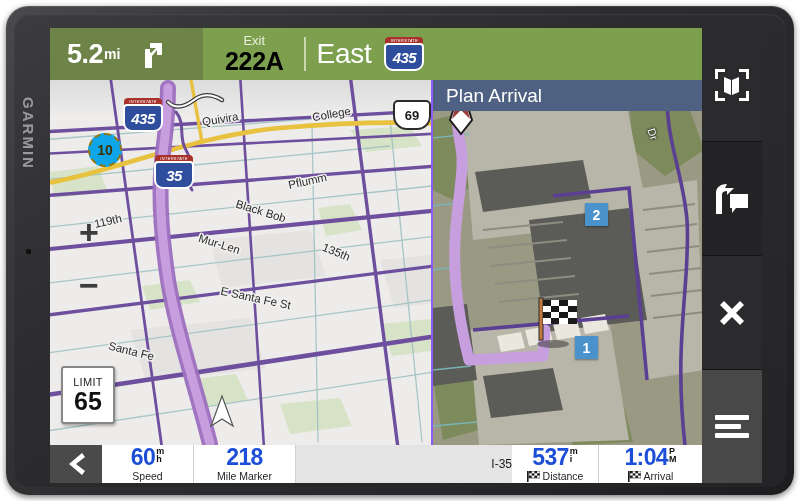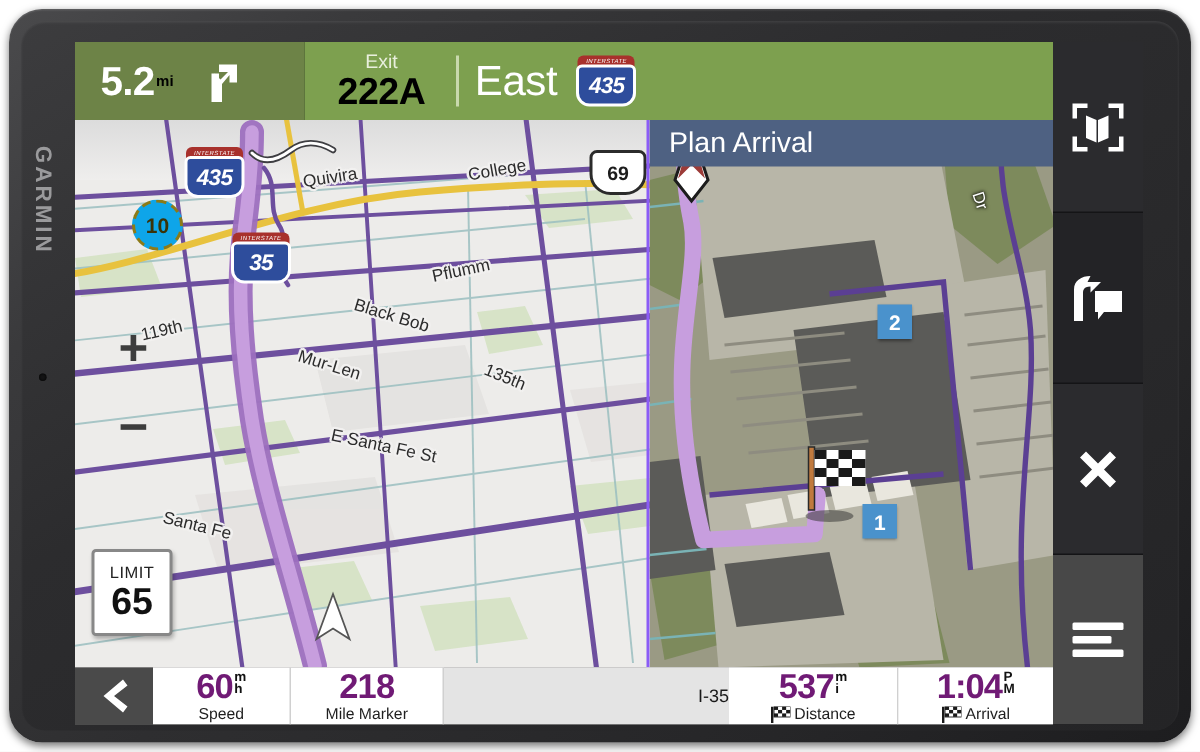--- a/index.html
+++ b/index.html
@@ -79,22 +79,22 @@
     display: flex; align-items: center;
     padding-left: 13px;
   }
   #dist-value {
     color: #fff;
     font-size: 27px;
     font-weight: bold;
     letter-spacing: -.5px;
   }
   #dist-unit {
-    color: #000000;
-    font-size: 10px;
+    color: #ffffff;
+    font-size: 14px;
     font-weight: bold;
     margin-left: 1px;
   }
   #turn-arrow-icon {
     margin-left: 18px;
     display: flex; align-items: center;
   }
   #exit-block {
     display: flex; flex-direction: column;
     align-items: center;
@@ -300,21 +300,21 @@
     border-right: 1px solid #d0d0d0;
     box-sizing: border-box;
   }
   .df-top {
     display: flex; align-items: baseline;
     line-height: 1;
   }
   .df-value {
     font-size: 23px;
     font-weight: bold;
-    color: #701a75;
+    color: #1d4ed8;
     letter-spacing: -.6px;
   }
   .df-unit {
     font-size: 9px;
     font-weight: bold;
     color: #111;
     margin-left: 1px;
     line-height: 8px;
     display: flex; flex-direction: column;
     align-self: flex-start;
@@ -641,21 +641,21 @@
         <div class="df-top">
           <span class="df-value">218</span>
         </div>
         <span class="df-label">Mile Marker</span>
       </div>
 
       <div id="roadname-field">
         <span>I-35</span>
       </div>
 
-      <div class="datafield" style="width:113px;">
+      <div class="datafield" style="width:87px;">
         <div class="df-top">
           <span class="df-value">537</span>
           <span class="df-unit">
             <span>m</span>
             <span>i</span>
           </span>
         </div>
         <span class="df-label">
           <svg width="13" height="11" viewBox="0 0 13 11">
             <rect x="0" y="0" width="1.6" height="11" fill="#1a1a1a"></rect>

